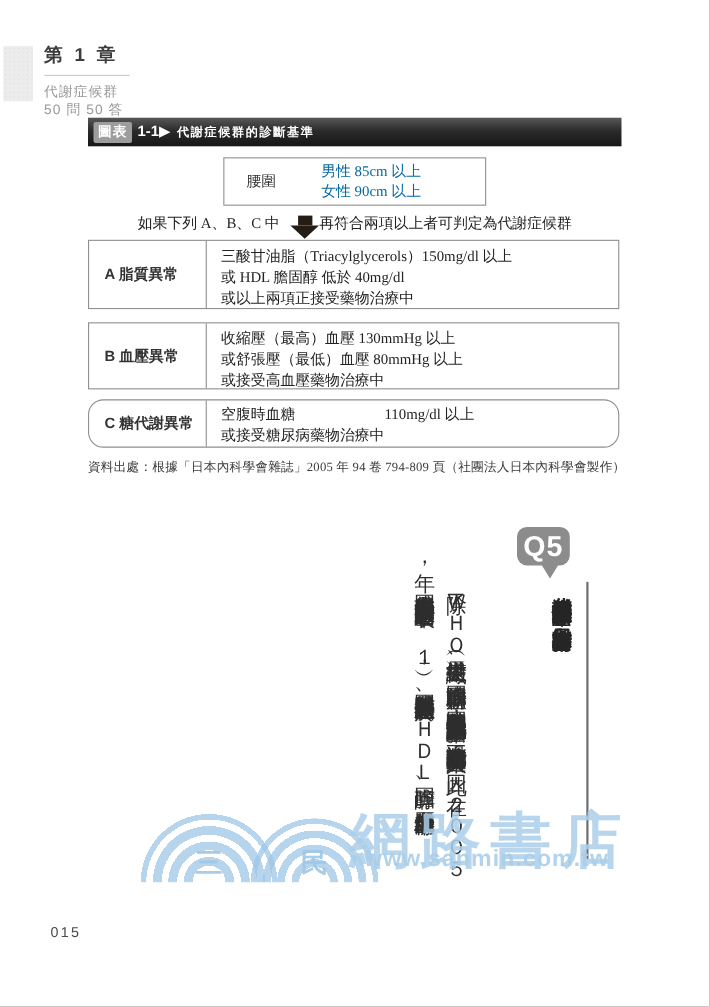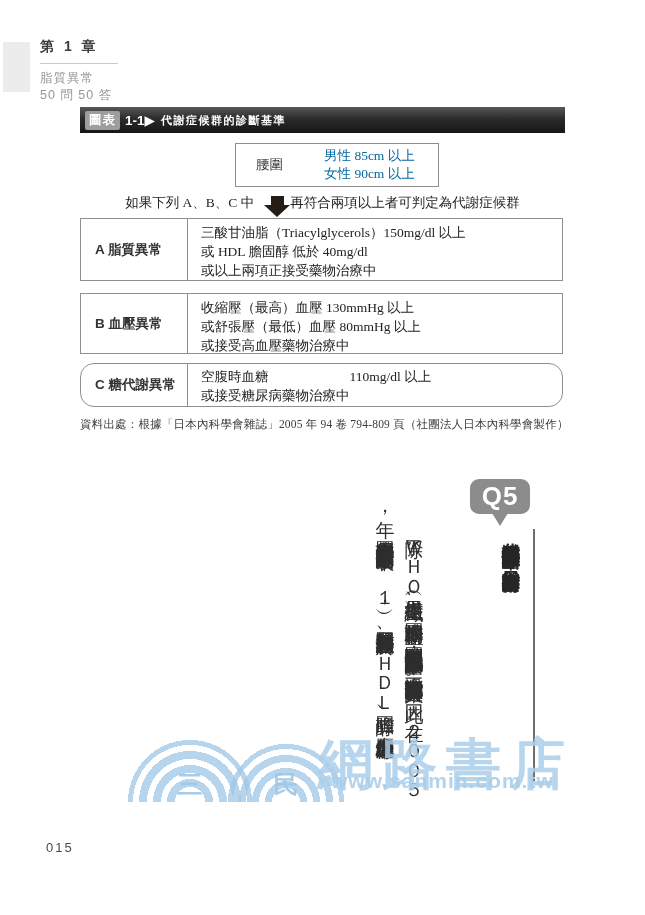--- a/index.html
+++ b/index.html
@@ -12,40 +12,40 @@
   .sans { font-family:"Liberation Sans","DejaVu Sans",sans-serif; }
 
   
   .deco-block {
     position:absolute; left:3px; top:42px; width:27px; height:50px;
     background-color:#ececec;
     background-image:radial-gradient(#d6d6d6 22%, rgba(0,0,0,0) 23%);
     background-size:4px 4px;
   }
   .chapter-block { position:absolute; left:40px; top:38px; width:110px; }
-  .chapter-title { font-size:14px; font-weight:bold; color:#3d3d3d; letter-spacing:3px; }
+  .chapter-title { font-size:17px; font-weight:bold; color:#3d3d3d; letter-spacing:3px; }
   .chapter-sub {
     margin-top:7px; border-top:1px solid #c9c9c9; padding-top:6px;
     color:#979797; font-size:12.5px; line-height:17px; width:78px; letter-spacing:1px;
   }
 
   
   .fig-bar {
     position:absolute; left:80px; top:107px; width:485px; height:26px;
     background:linear-gradient(180deg,#585858 0%,#2b2b2b 45%,#161616 100%);
     display:flex; align-items:center; padding-left:5px;
   }
   .fig-chip { background:#9d9d9d; color:#fff; font-size:12.5px; font-weight:bold;
     padding:1px 4px; border-radius:2px; letter-spacing:1px; }
   .fig-num { color:#fff; font-weight:bold; font-size:13.5px; margin-left:5px; }
   .fig-title { color:#fff; font-weight:bold; font-size:11px; margin-left:6px; letter-spacing:1.5px; }
 
   .waist-box {
-    position:absolute; left:203px; top:143px; width:204px; height:44px;
-    border:1px solid #8f8f8f; display:flex; align-items:center; font-size:13.5px;margin-left:32px;
+    position:absolute; left:203px; top:143px; width:239px; height:44px;
+    border:1px solid #8f8f8f; display:flex; align-items:center; font-size:13.5px;
   }
   .waist-label { padding-left:20px; width:88px; color:#333; }
   .waist-values { line-height:18px; color:#0369a1; }
 
   .cond-row {
     position:absolute; left:80px; top:191px; width:485px; height:24px;
     display:flex; align-items:center; justify-content:center; font-size:13.5px; color:#222;
   }
   .cond-left { margin-right:10px; }
   .cond-right { }
@@ -63,21 +63,21 @@
     display:flex; align-items:center; padding-left:14px;
     font-weight:bold; font-size:13.5px; color:#333;
   }
   .crit-lines { padding:4px 0 0 13px; font-size:13.5px; line-height:19px; color:#222; }
   .row-c .crit-lines { padding-top:3px; }
 
   .fig-source { position:absolute; left:80px; top:417px; font-size:11.5px; color:#3c3c3c; letter-spacing:0.2px; }
 
   
   .q-badge {
-    position:absolute; left:470px; top:479px; width:60px; height:35px;
+    position:absolute; left:470px; top:479px; width:48px; height:35px;
     background:#8c8c8c; border-radius:9px; color:#fff; font-weight:bold; font-size:26px;
     display:flex; align-items:center; justify-content:center; letter-spacing:1px;
   }
   .q-tail { position:absolute; left:492px; top:513px; width:0; height:0;
     border-left:8px solid transparent; border-right:8px solid transparent;
     border-top:13px solid #8c8c8c; }
   .q-rule { position:absolute; left:533px; top:529px; width:2px; height:252px; background:#6e6e6e; }
 
   .question {
     position:absolute; top:529px; right:117px; height:262px;
@@ -121,21 +121,21 @@
 </style>
 </head>
 <body>
 
 <div class="page">
 
   <div class="deco-block"></div>
   <div class="chapter-block sans">
     <div class="chapter-title">第 1 章</div>
     <div class="chapter-sub">
-      <div>脂質異常</div>
+      <div>代謝症候群</div>
       <div>50 問 50 答</div>
     </div>
   </div>
 
   <div class="fig-bar sans">
     <span class="fig-chip">圖表</span>
     <span class="fig-num">1-1▶</span>
     <span class="fig-title">代謝症候群的診斷基準</span>
   </div>
 

